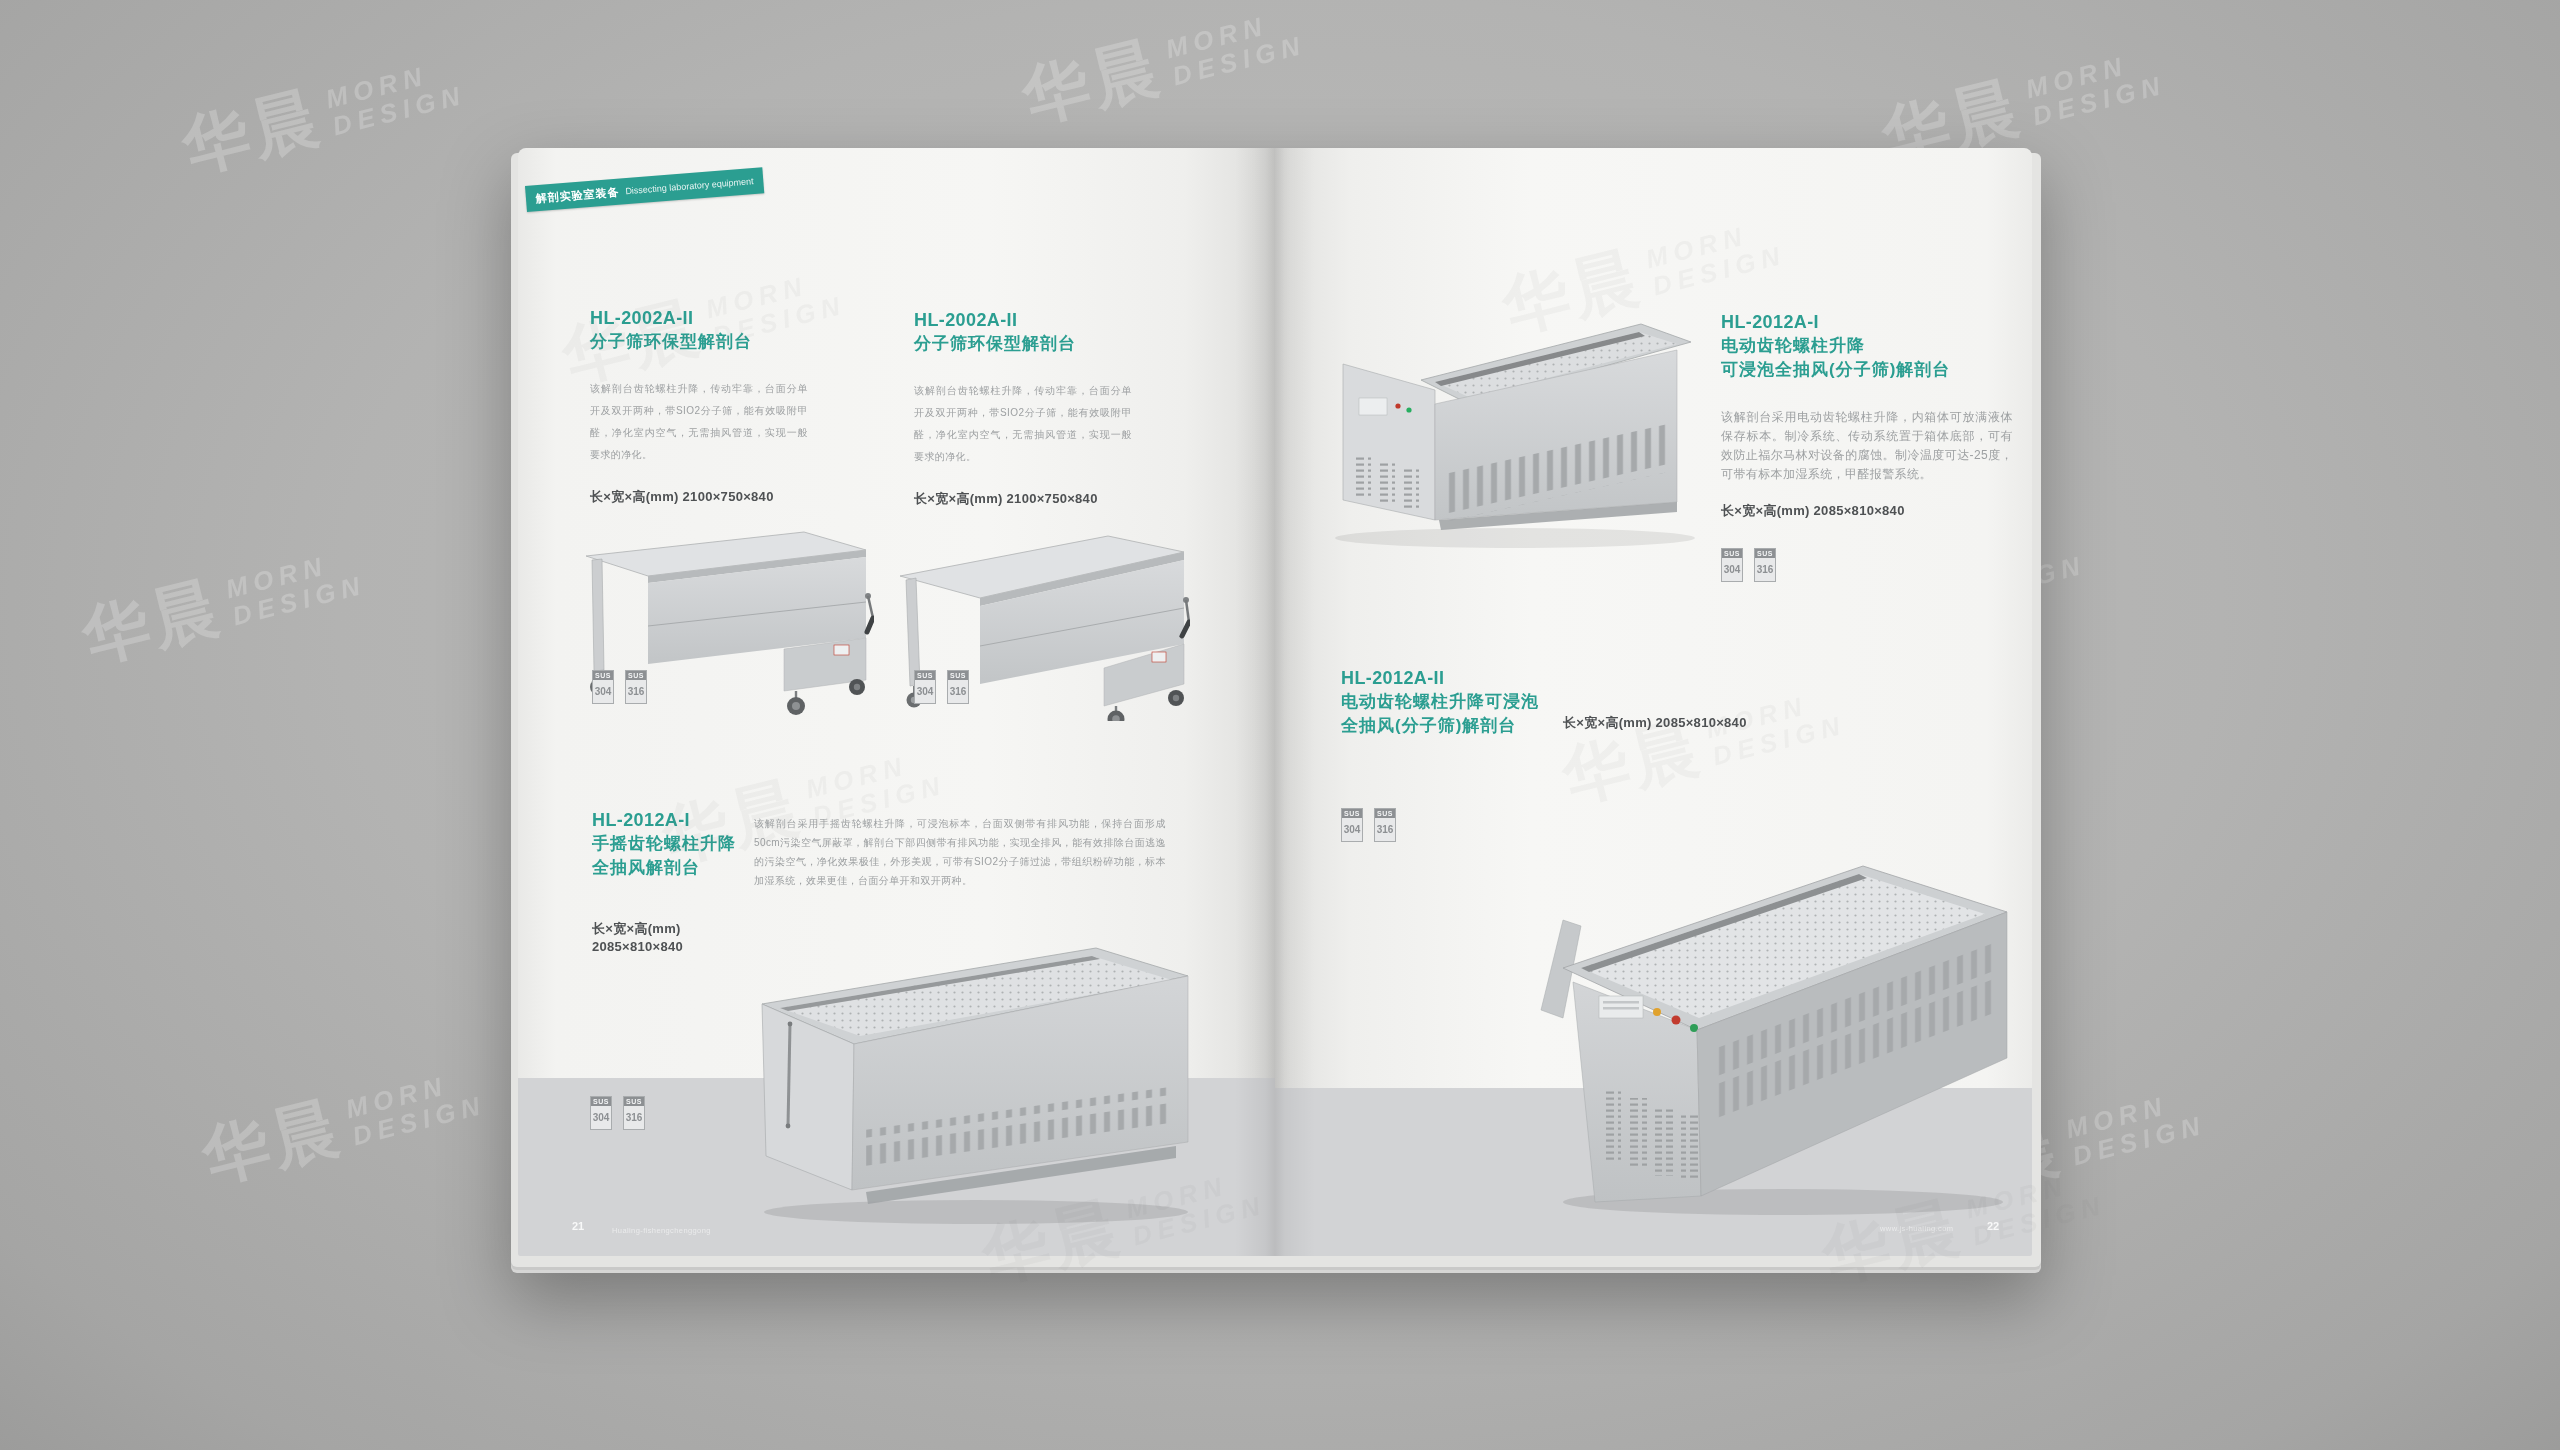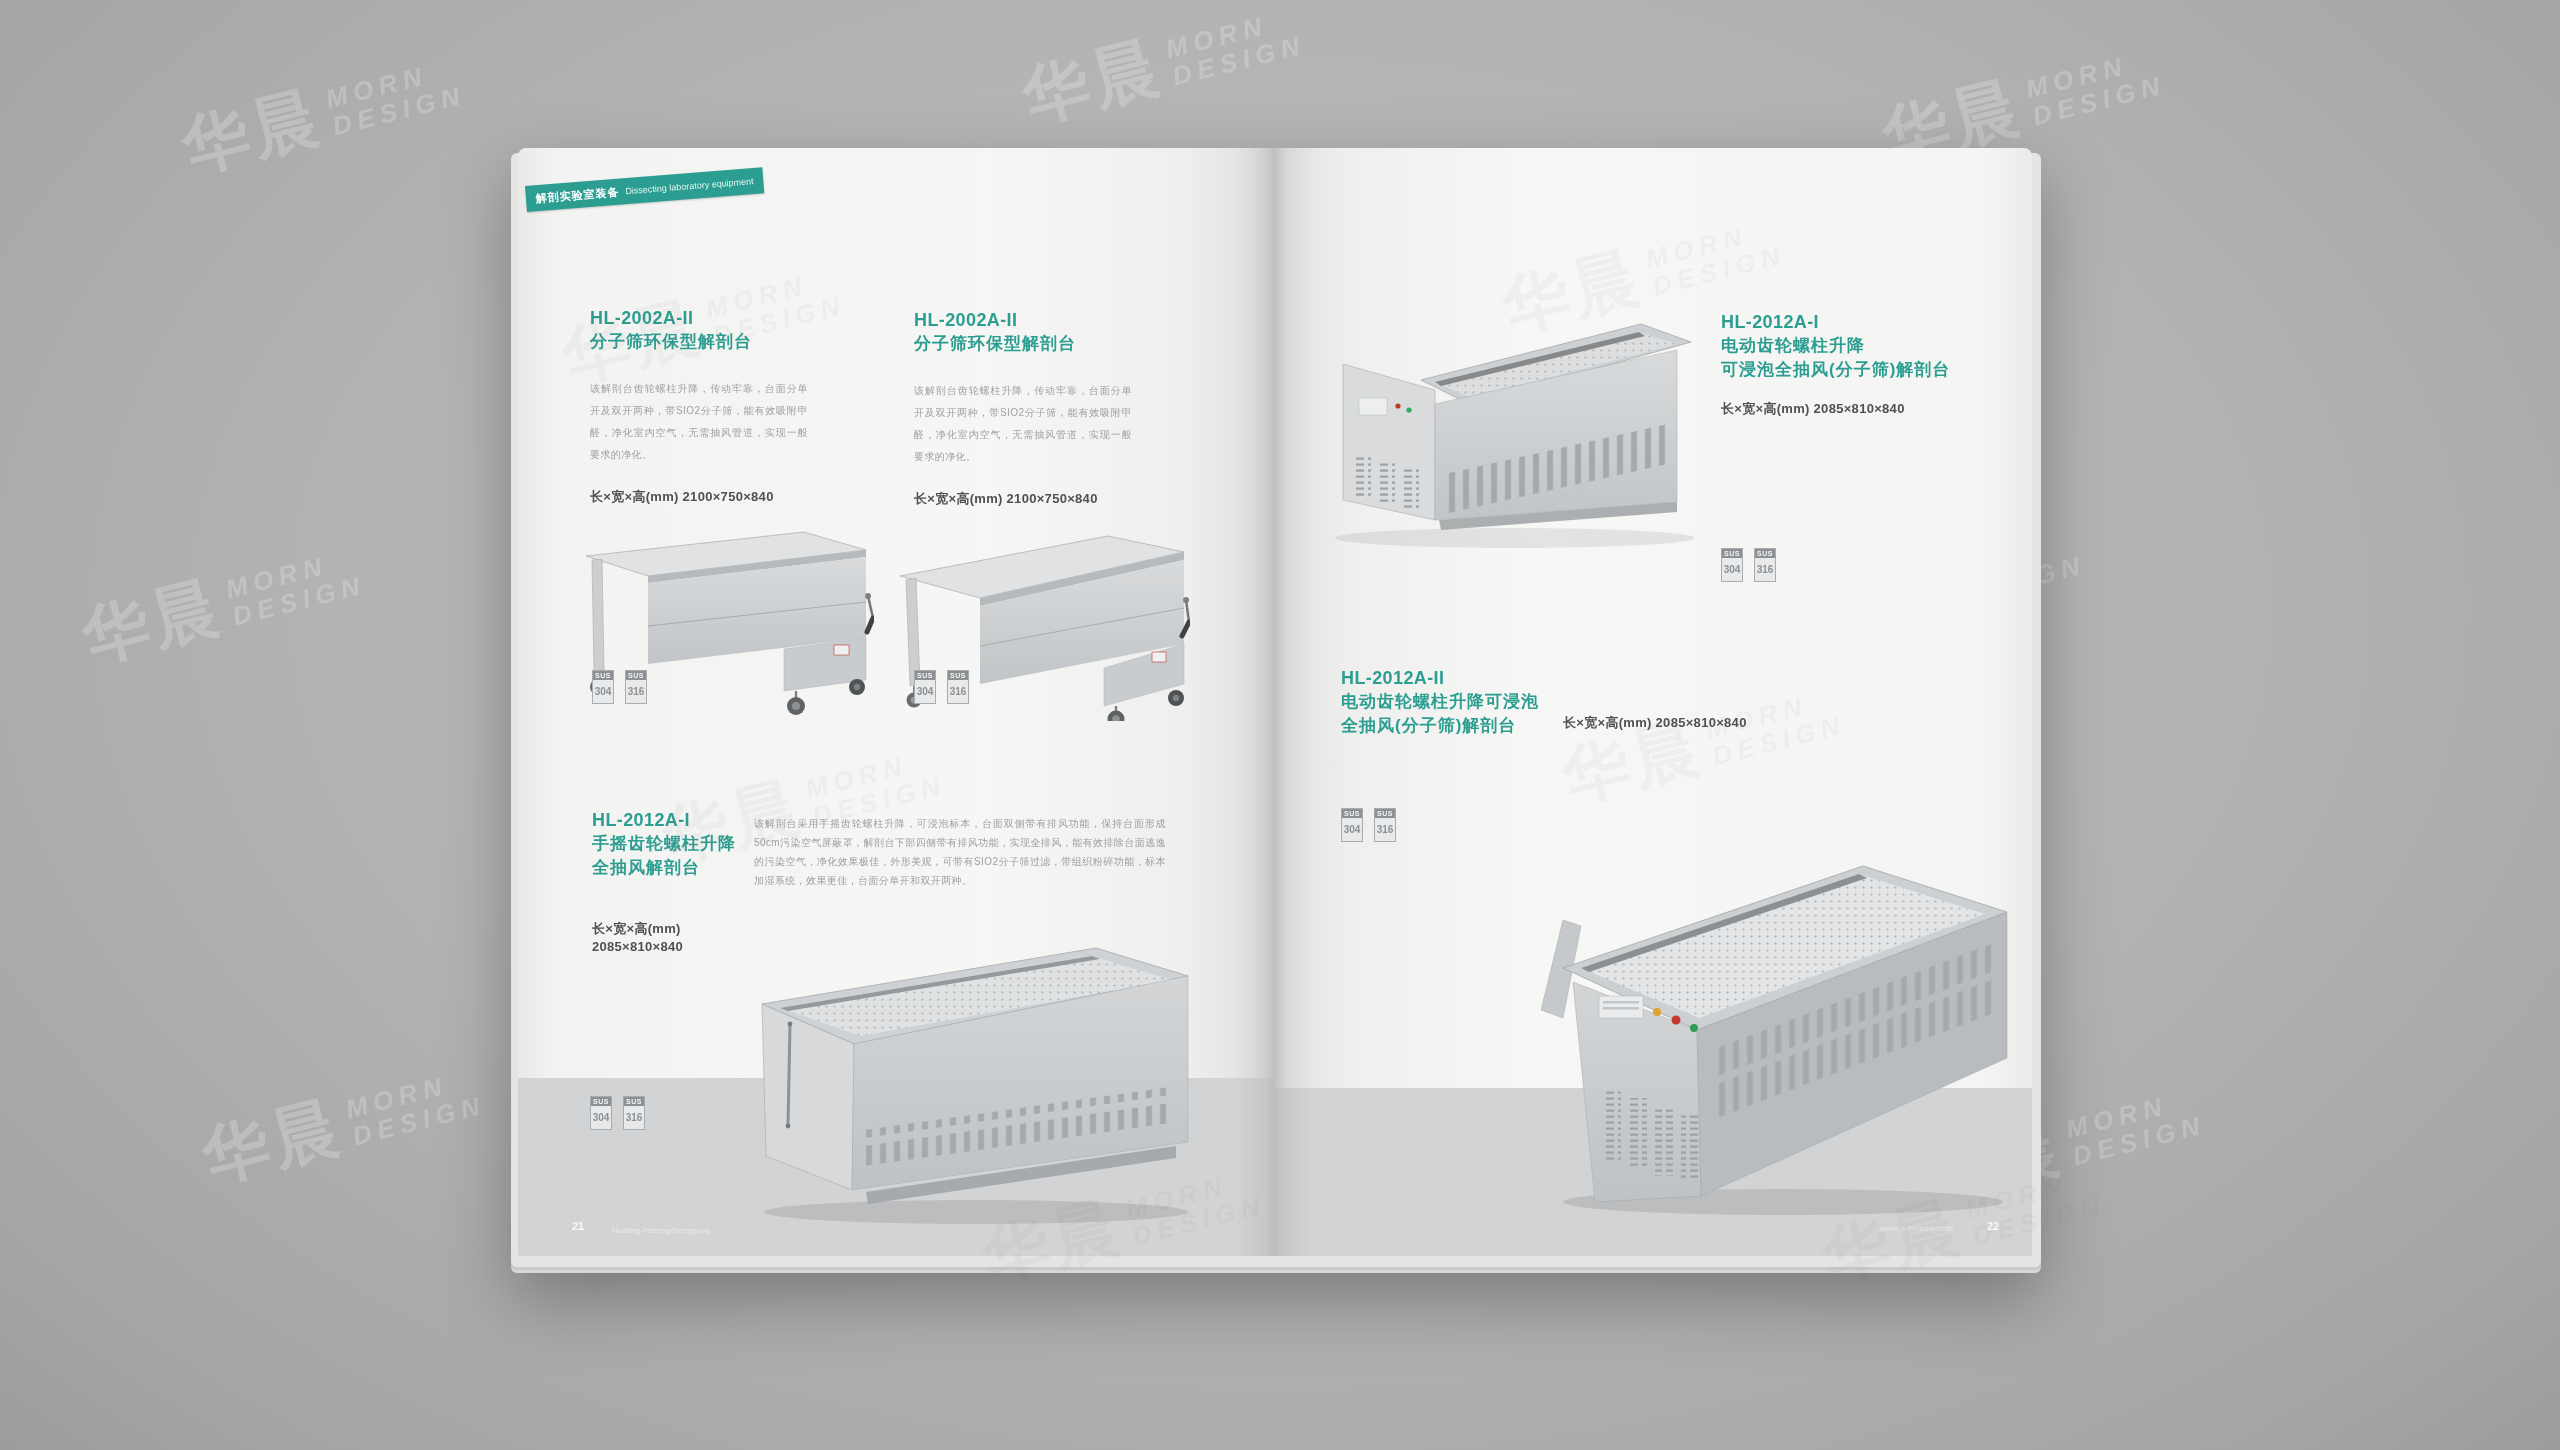--- a/index.html
+++ b/index.html
@@ -327,20 +327,21 @@
       <g transform="skewY(-12.6)">
         <rect x="128" y="196" width="222" height="48" fill="url(#slots)"></rect>
       </g>
       <polygon points="120,214 358,196 358,206 122,224" fill="#9fa2a4" opacity="0.85"></polygon>
     </svg>
 
     <div class="tblock" style="left:446px; top:162px; width:292px;">
       <div class="model">HL-2012A-I</div>
       <div class="cname">电动齿轮螺柱升降</div>
       <div class="cname">可浸泡全抽风(分子筛)解剖台</div>
+      <div class="desc desc-c">该解剖台采用电动齿轮螺柱升降，内箱体可放满液体保存标本。制冷系统、传动系统置于箱体底部，可有效防止福尔马林对设备的腐蚀。制冷温度可达-25度，可带有标本加湿系统，甲醛报警系统。</div>
       <div class="dims" style="margin-top:18px;">
         <span>长×宽×高(mm)</span>
         <span>2085×810×840</span>
       </div>
     </div>
 
     <div class="susrow" style="left:446px; top:400px;">
       <div class="sus">
         <div class="sus-t">SUS</div>
         <div class="sus-n">304</div>

